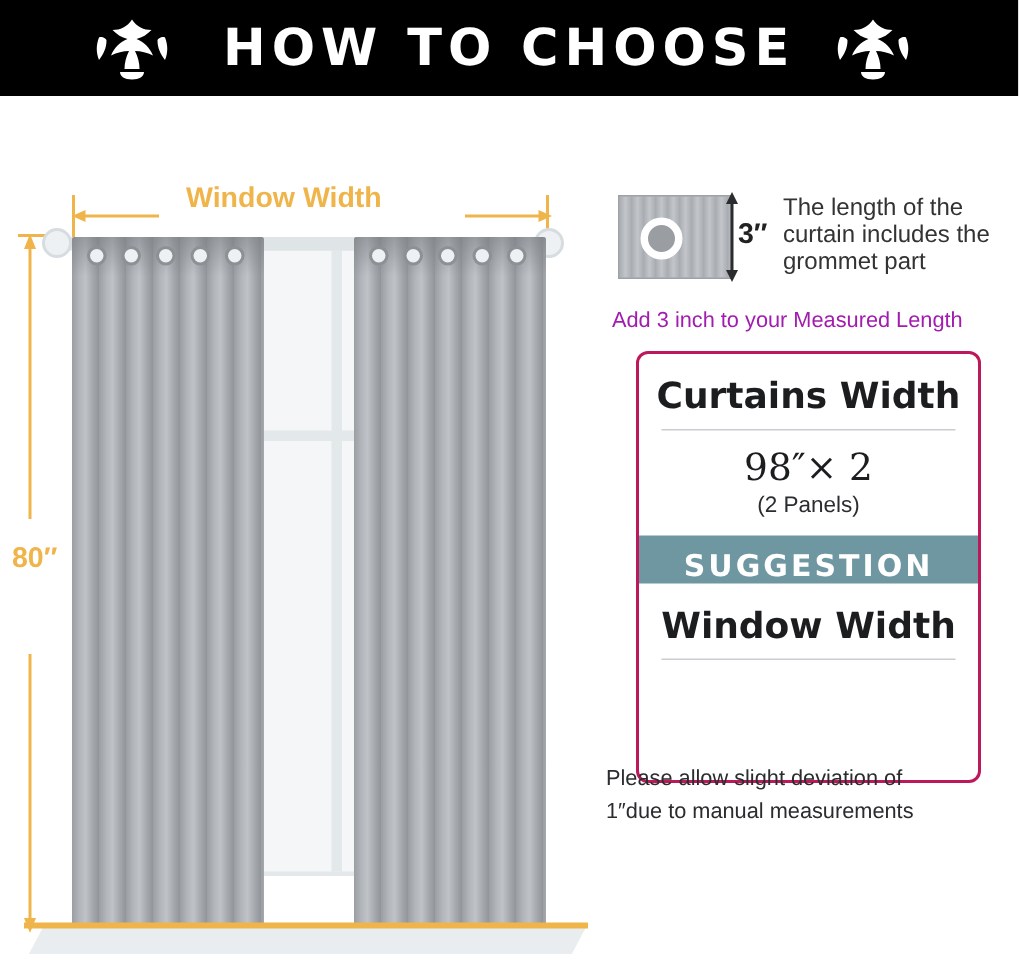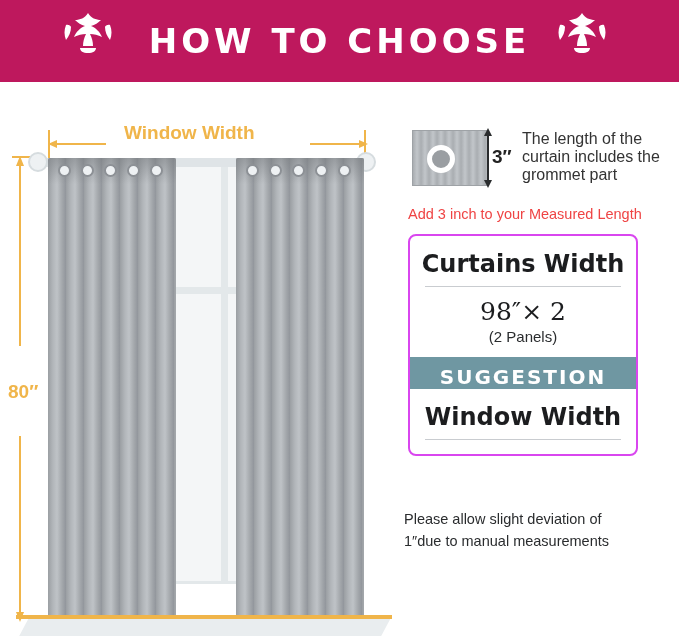--- a/index.html
+++ b/index.html
@@ -13,22 +13,22 @@
     height: 636px;
     background: #ffffff;
     font-family: "Liberation Sans", sans-serif;
     overflow: hidden;
   }
 
   
   #header-banner {
     position: absolute;
     left: 0; top: 0;
-    width: 679px; height: 82px;
-    background: #be185d;
+    width: 679px; height: 64px;
+    background: #000000;
     display: flex;
     align-items: center;
     justify-content: center;
   }
   #header-title {
     color: #ffffff;
     font-size: 34px;
     font-weight: bold;
     letter-spacing: 4px;
     font-family: "DejaVu Sans", sans-serif;
@@ -161,21 +161,20 @@
     position: absolute;
     left: 48px; top: 72px;
     width: 320px; height: 12px;
   }
   #height-label {
     position: absolute;
     left: 8px; top: 296px;
     color: #f0b54a;
     font-size: 19px;
     font-weight: bold;
-    margin-top: 19px;
   }
   #height-arrow {
     position: absolute;
     left: 14px; top: 90px;
     width: 12px; height: 466px;
   }
   .tick {
     position: absolute;
     background: #f0b54a;
   }
@@ -224,30 +223,30 @@
     left: 118px; top: 64px;
     width: 146px;
     font-size: 16px;
     line-height: 18px;
     color: #333;
   }
   #add-note {
     position: absolute;
     left: 4px; top: 140px;
     font-size: 14.5px;
-    color: #ef4444;
+    color: #a21caf;
     white-space: nowrap;
   }
 
   
   #suggestion-card {
     position: absolute;
-    left: 4px; top: 168px;
-    width: 230px; height: 222px;
-    border: 2px solid #d946ef;
+    left: 20px; top: 168px;
+    width: 230px; height: 288px;
+    border: 2px solid #be185d;
     border-radius: 8px;
     background: #ffffff;
     box-sizing: border-box;
     overflow: hidden;
   }
   .card-title {
     text-align: center;
     font-size: 24px;
     font-weight: bold;
     color: #1c1d1f;

